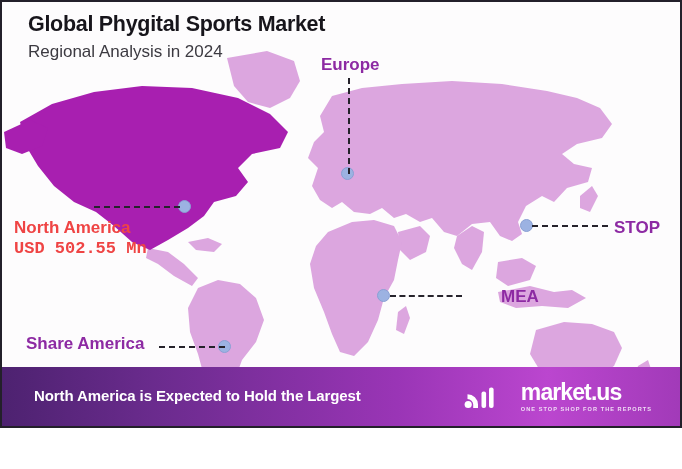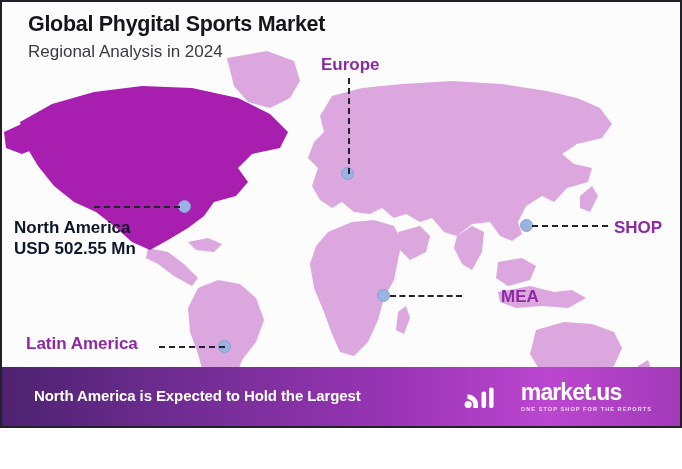--- a/index.html
+++ b/index.html
@@ -48,21 +48,21 @@
   }
   .leader.v{
     height:auto;width:0;border-top:none;border-left:2.5px dashed #26232c;
   }
 
   .region-label{
     position:absolute;z-index:25;
     font-size:17px;font-weight:bold;color:#8d2aa3;
     line-height:1.25;white-space:nowrap;
   }
-  .region-label .val{display:block;}
+  .region-label .val{display:block;font-family:Liberation Mono, monospace;}
   .label-na{left:12px;top:215px;color:#8d2aa3;}
   .label-latam{left:24px;top:331px;}
   .label-europe{left:319px;top:52px;}
   .label-apac{left:612px;top:215px;}
   .label-mea{left:466px;top:284px;padding-left:33px;}
 
   
   .footer{
     position:absolute;left:0;bottom:0;width:682px;height:59px;
     background:linear-gradient(90deg,#4d2270 0%,#6a2b8d 22%,#9a35b6 58%,#bb46cf 80%,#a13ab8 100%);
@@ -149,32 +149,32 @@
     <div class="marker" style="left: 518px; top: 183px; background: rgb(156, 178, 226);"></div>
     <div class="marker" style="left: 375px; top: 253px; background: rgb(156, 178, 226);"></div>
   </div>
 
   <div class="leader" style="left:92px;top:204px;width:86px;"></div>
   <div class="leader" style="left:157px;top:344px;width:66px;"></div>
   <div class="leader v" style="left:346px;top:76px;height:96px;"></div>
   <div class="leader" style="left:530px;top:223px;width:76px;"></div>
   <div class="leader" style="left:388px;top:293px;width:72px;"></div>
 
-  <div class="region-label label-na" style="color: #0f172a;">
+  <div class="region-label label-na" style="color: #ef4444;">
     <span class="nm">North America</span>
     <span class="val">USD 502.55 Mn</span>
   </div>
   <div class="region-label label-latam" style="color: rgb(141, 42, 163);">
-    <span>Latin America</span>
+    <span>Share America</span>
   </div>
   <div class="region-label label-europe" style="color: rgb(141, 42, 163);">
     <span>Europe</span>
   </div>
   <div class="region-label label-apac" style="color: rgb(141, 42, 163);">
-    <span>SHOP</span>
+    <span>STOP</span>
   </div>
   <div class="region-label label-mea" style="color: rgb(141, 42, 163);">
     <span>MEA</span>
   </div>
 
   <div class="footer" style="background: linear-gradient(90deg, rgb(77, 34, 112) 0%, rgb(106, 43, 141) 22%, rgb(154, 53, 182) 58%, rgb(187, 70, 207) 80%, rgb(161, 58, 184) 100%);">
     <div class="footer-text">
       <span>North America is Expected to Hold the Largest</span>
     </div>
     <div class="logo">

